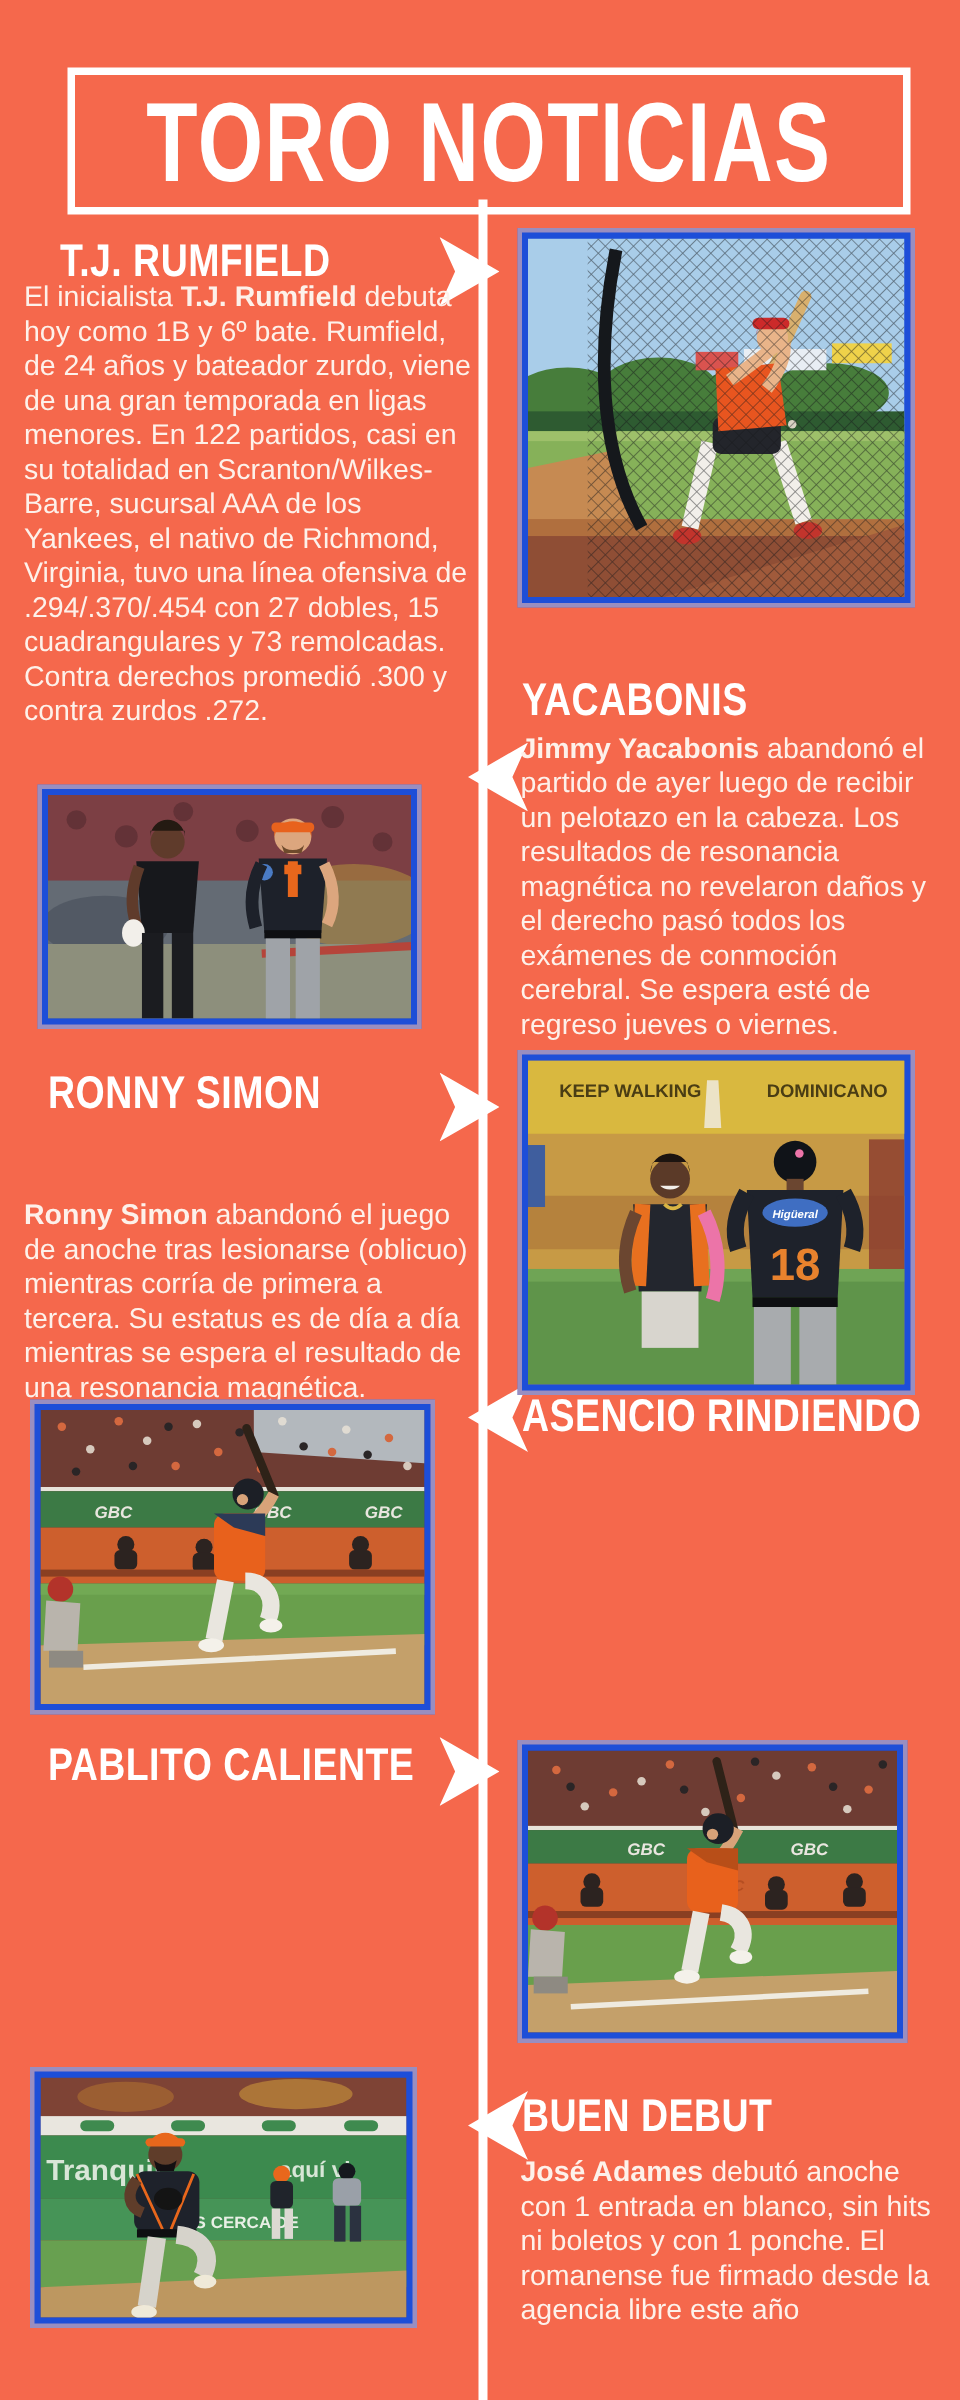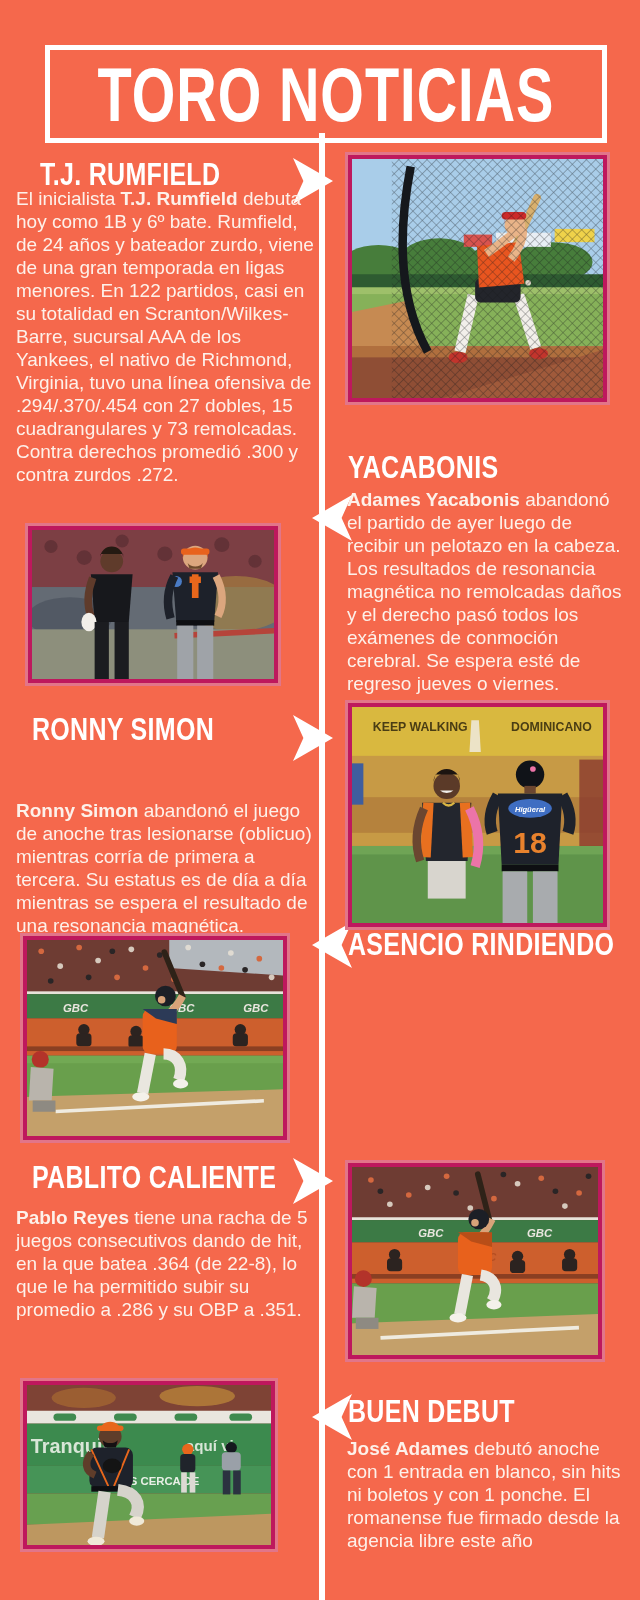--- a/index.html
+++ b/index.html
@@ -25,21 +25,21 @@
   
   .h{
     position:absolute;color:#fff;font-weight:700;font-size:25px;letter-spacing:.3px;
     transform:scaleY(1.22);transform-origin:left top;white-space:nowrap;
   }
   .body{position:absolute;color:#FDF1EA;font-size:19px;line-height:23px;}
   .body .b{font-weight:700;}
   
   .photo{
     position:absolute;margin:0;padding:4px;border:3px solid rgba(255,194,173,.55);
-    box-sizing:border-box;overflow:hidden;background:#be185d;
+    box-sizing:border-box;overflow:hidden;background:#1d4ed8;
   }
   .photo svg{display:block;width:100%;height:100%;}
   svg text{font-family:"Liberation Sans",sans-serif;}
 </style>
 </head>
 <body>
 
 <div class="page">
 
   <div class="title-box">
@@ -99,21 +99,21 @@
         <circle cx="30" cy="-26" r="11" fill="#E9B489"></circle>
         <path d="M19 -28 A11 11 0 0 1 41 -30 L40 -36 L20 -36 Z" fill="#CC2A2A"></path>
         <rect x="16" y="-40" width="26" height="8" rx="4" fill="#CC2A2A"></rect>
       </g>
       <path d="M62 8 C48 80 50 150 80 204" stroke="#15181C" stroke-width="9" fill="none"></path>
       <rect x="42" width="223" height="253" fill="url(#netp)" opacity=".55"></rect>
     </svg>
   </figure>
 
   <div class="h" style="left:348px;top:450px">YACABONIS</div>
-  <div class="body" style="left:347px;top:488px;width:278px"><span class="b">Adames Yacabonis</span><span> abandonó el partido de ayer luego de recibir un pelotazo en la cabeza.  Los resultados de resonancia magnética no remolcadas daños y el derecho pasó todos los exámenes de conmoción cerebral. Se espera esté de regreso jueves o viernes.</span></div>
+  <div class="body" style="left:347px;top:488px;width:278px"><span class="b">Jimmy Yacabonis</span><span> abandonó el partido de ayer luego de recibir un pelotazo en la cabeza.  Los resultados de resonancia magnética no revelaron daños y el derecho pasó todos los exámenes de conmoción cerebral. Se espera esté de regreso jueves o viernes.</span></div>
   <figure class="photo" style="left:25px;top:523px;width:256px;height:163px">
     <svg viewBox="0 0 255 162" preserveAspectRatio="none">
       <rect width="255" height="162" fill="#646B74"></rect>
       <rect width="255" height="62" fill="#7C3F44"></rect>
       <g fill="#5E2F34" opacity=".8">
           <circle cx="20" cy="18" r="7"></circle>
           <circle cx="55" cy="30" r="8"></circle>
           <circle cx="95" cy="12" r="7"></circle>
           <circle cx="140" cy="26" r="8"></circle>
           <circle cx="200" cy="16" r="8"></circle>
@@ -255,21 +255,20 @@
         <path d="M-16 -4 L20 -4 L20 12 L-2 6 Z" fill="#2C3A57"></path>
         <path d="M-8 44 L-16 86" stroke="#E9E6DF" stroke-width="12" fill="none"></path>
         <path d="M6 44 C 20 44 28 56 22 72" stroke="#E9E6DF" stroke-width="12" fill="none"></path>
         <ellipse cx="-18" cy="90" rx="9" ry="5" fill="#F4F1EA"></ellipse>
         <ellipse cx="24" cy="76" rx="8" ry="5" fill="#F4F1EA"></ellipse>
       </g>
     </svg>
   </figure>
 
   <div class="h" style="left:32px;top:1160px">PABLITO CALIENTE</div>
-  <div class="body" style="left:16px;top:1206px;width:302px"><span class="b">Pablo Reyes</span><span> tiene una racha de 5 juegos consecutivos dando de hit, en la que batea .364 (de 22-8), lo que le ha permitido subir su promedio a .286 y su OBP a .351.</span></div>
   <figure class="photo" style="left:345px;top:1160px;width:260px;height:202px">
     <svg viewBox="0 0 260 202" preserveAspectRatio="none">
       <rect width="260" height="202" fill="#6E3C33"></rect>
       <g fill="#D4683F">
         <circle cx="20" cy="14" r="3"></circle>
           <circle cx="60" cy="30" r="3"></circle>
           <circle cx="100" cy="10" r="3"></circle>
           <circle cx="150" cy="34" r="3"></circle>
           <circle cx="200" cy="12" r="3"></circle>
           <circle cx="240" cy="28" r="3"></circle>

